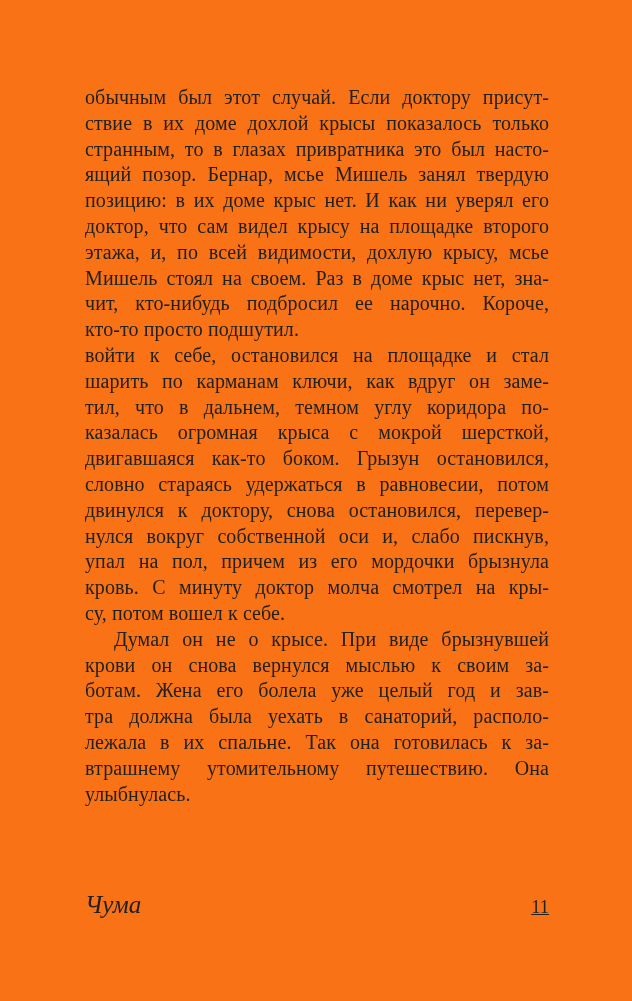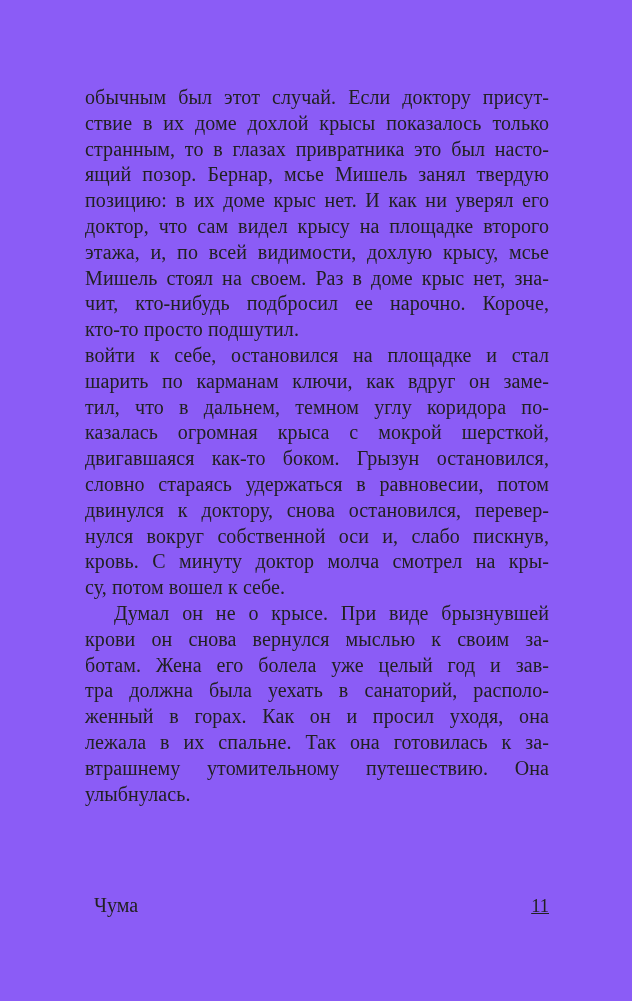--- a/index.html
+++ b/index.html
@@ -11,21 +11,21 @@
     height: 1001px;
     background: #fdfdfc;
     position: relative;
     overflow: hidden;
     font-family: "Liberation Serif", "DejaVu Serif", serif;
     color: #212121;
   }
   .page {
     position: absolute;
     inset: 0;
-    background: #8b5cf6;
+    background: #f97316;
   }
   .text-block {
     position: absolute;
     left: 85px;
     top: 85px;
     width: 464px;
   }
   .line {
     font-size: 20px;
     line-height: 25.8px;
@@ -43,23 +43,23 @@
   .footer {
     position: absolute;
     left: 85px;
     top: 893px;
     width: 464px;
     display: flex;
     justify-content: space-between;
     align-items: baseline;
   }
   .book-title {
-    font-size: 20px;
+    font-style: italic;
+    font-size: 25px;
     line-height: 24px;
-    margin-left: 9px;
   }
   .page-number {
     font-size: 18.5px;
     line-height: 24px;
     text-decoration: underline;
   }
 </style>
 </head>
 <body>
 
@@ -77,27 +77,27 @@
       <div class="line">чит, кто-нибудь подбросил ее нарочно. Короче,</div>
       <div class="line last">кто-то просто подшутил.</div>
       <div class="line">войти к себе, остановился на площадке и стал</div>
       <div class="line">шарить по карманам ключи, как вдруг он заме-</div>
       <div class="line">тил, что в дальнем, темном углу коридора по-</div>
       <div class="line">казалась огромная крыса с мокрой шерсткой,</div>
       <div class="line">двигавшаяся как-то боком. Грызун остановился,</div>
       <div class="line">словно стараясь удержаться в равновесии, потом</div>
       <div class="line">двинулся к доктору, снова остановился, перевер-</div>
       <div class="line">нулся вокруг собственной оси и, слабо пискнув,</div>
+      <div class="line">упал на пол, причем из его мордочки брызнула</div>
       <div class="line">кровь. С минуту доктор молча смотрел на кры-</div>
       <div class="line last">су, потом вошел к себе.</div>
       <div class="line indent">Думал он не о крысе. При виде брызнувшей</div>
       <div class="line">крови он снова вернулся мыслью к своим за-</div>
       <div class="line">ботам. Жена его болела уже целый год и зав-</div>
       <div class="line">тра должна была уехать в санаторий, располо-</div>
-      <div class="line">женный в горах. Как он и просил уходя, она</div>
       <div class="line">лежала в их спальне. Так она готовилась к за-</div>
       <div class="line">втрашнему утомительному путешествию. Она</div>
       <div class="line last">улыбнулась.</div>
     </div>
 
   <div class="footer">
     <span class="book-title">Чума</span>
     <span class="page-number">11</span>
   </div>
 

